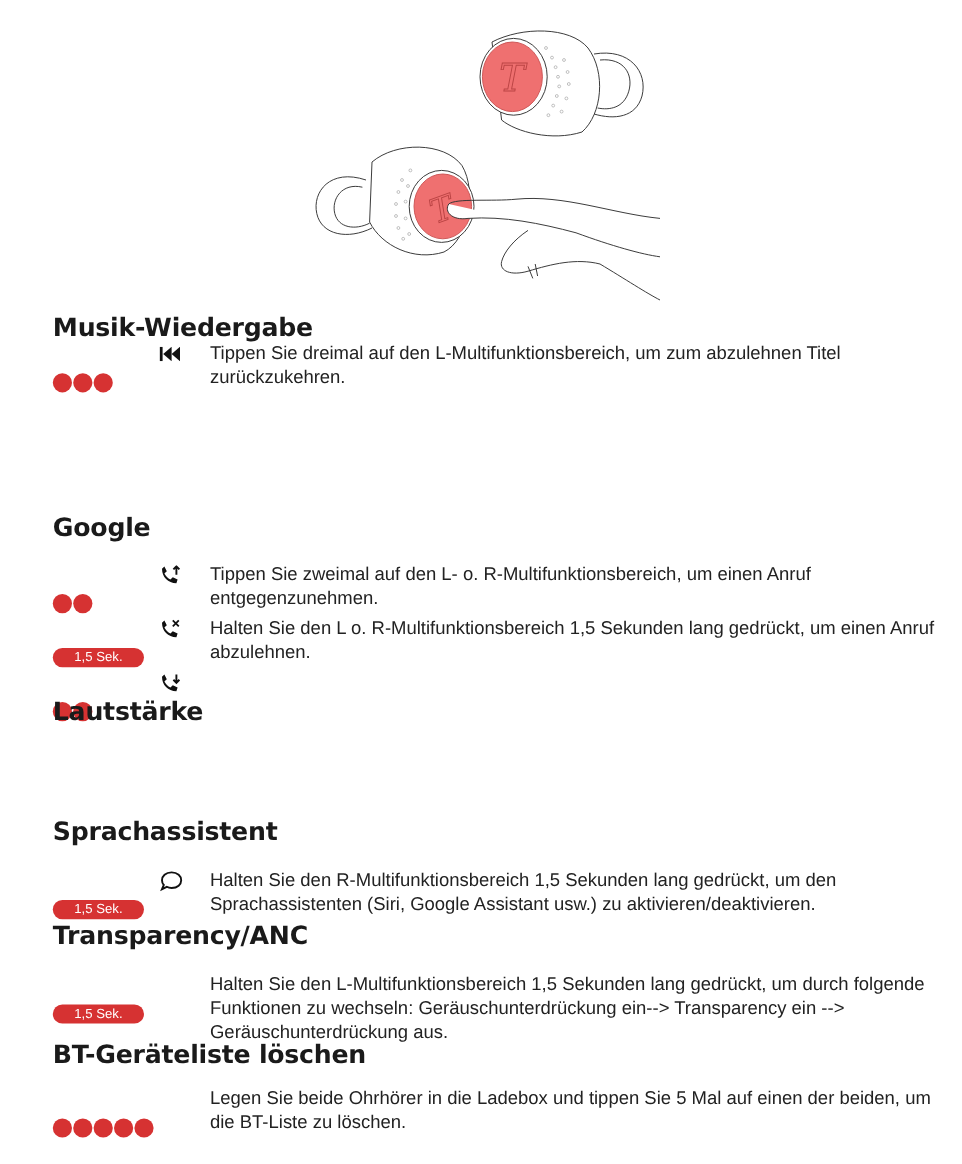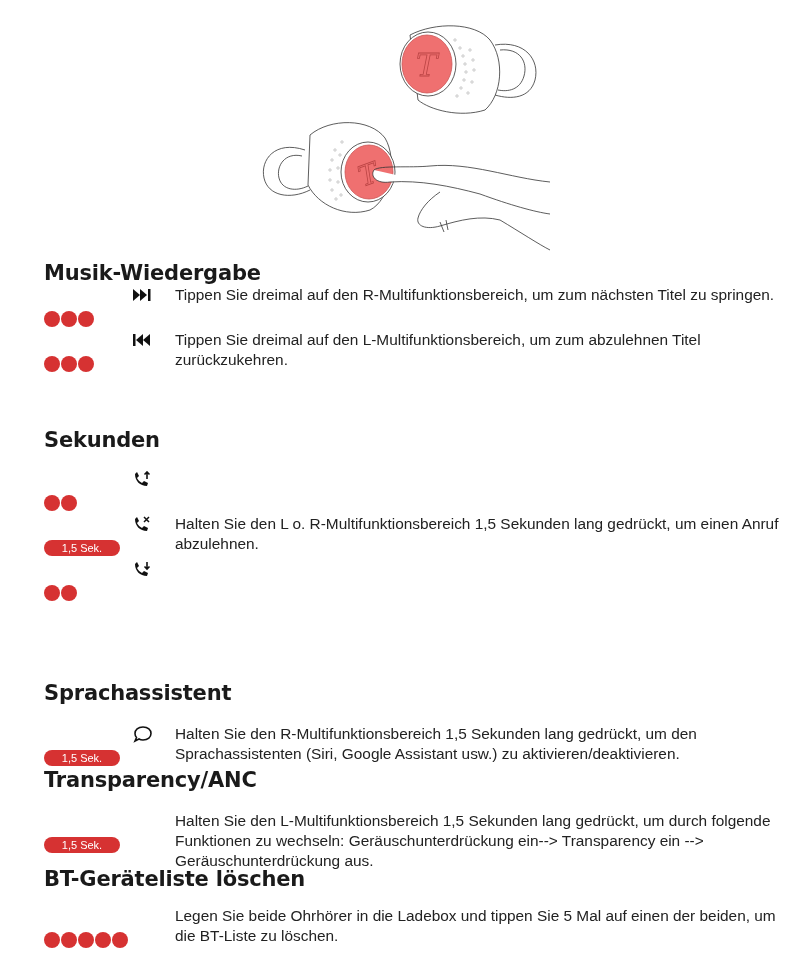--- a/index.html
+++ b/index.html
@@ -118,62 +118,46 @@
     <div class="section-title">Musik-Wiedergabe</div>
     <div class="row" style="margin-top:1px;">
       <div class="indicator">
           <span class="dot" style="background: rgb(214, 50, 50);"></span>
           <span class="dot" style="background: rgb(214, 50, 50);"></span>
           <span class="dot" style="background: rgb(214, 50, 50);"></span>
         </div>
       <div class="icon-cell">
           <span class="icon">
         <svg width="20" height="12" viewBox="0 0 20 12">
-              <polygon points="0,0 7,6 0,12" fill="#111"></polygon>
-              <polygon points="7,0 14,6 7,12" fill="#111"></polygon>
-              <rect x="15" y="0" width="2.5" height="12" fill="#111"></rect>
-            </svg>
-      </span>
-        </div>
-      <div class="desc">Tippen Sie dreimal auf den R-Multifunktionsbereich, um zum nächsten Titel zu springen.</div>
-    </div>
-    <div class="row" style="margin-top:1px;">
-      <div class="indicator">
-          <span class="dot" style="background: rgb(214, 50, 50);"></span>
-          <span class="dot" style="background: rgb(214, 50, 50);"></span>
-          <span class="dot" style="background: rgb(214, 50, 50);"></span>
-        </div>
-      <div class="icon-cell">
-          <span class="icon">
-        <svg width="20" height="12" viewBox="0 0 20 12">
               <rect x="0" y="0" width="2.5" height="12" fill="#111"></rect>
               <polygon points="10,0 3,6 10,12" fill="#111"></polygon>
               <polygon points="17,0 10,6 17,12" fill="#111"></polygon>
             </svg>
       </span>
         </div>
       <div class="desc">Tippen Sie dreimal auf den L-Multifunktionsbereich, um zum abzulehnen Titel zurückzukehren.</div>
     </div>
   </div>
 
   <div style="position:absolute; left:0; top:167px; width:740px;">
-    <div class="section-title">Sekunden</div>
+    <div class="section-title">Google</div>
     <div class="row" style="margin-top:18px;">
       <div class="indicator">
           <span class="dot" style="background: rgb(214, 50, 50);"></span>
           <span class="dot" style="background: rgb(214, 50, 50);"></span>
         </div>
       <div class="icon-cell">
           <span class="icon">
         <svg width="18" height="16" viewBox="0 0 18 16">
               <path d="M2 3 C2 10 7 15 14 15 L15 12 L11 10 L9 12 C7 11 5 9 4 7 L6 5 L4 1 Z" fill="#111"></path>
               <path d="M14 8 L14 1 M11.5 3.5 L14 1 L16.5 3.5" stroke="#111" stroke-width="1.6" fill="none"></path>
             </svg>
       </span>
         </div>
+      <div class="desc">Tippen Sie zweimal auf den L- o. R-Multifunktionsbereich, um einen Anruf entgegenzunehmen.</div>
     </div>
     <div class="row" style="margin-top:1px;">
       <div class="indicator">
           <span class="pill" style="background: rgb(214, 50, 50);">1,5 Sek.</span>
         </div>
       <div class="icon-cell">
           <span class="icon">
         <svg width="18" height="16" viewBox="0 0 18 16">
               <path d="M2 3 C2 10 7 15 14 15 L15 12 L11 10 L9 12 C7 11 5 9 4 7 L6 5 L4 1 Z" fill="#111"></path>
               <path d="M11 1 L16 6 M16 1 L11 6" stroke="#111" stroke-width="1.5"></path>
@@ -192,20 +176,21 @@
         <svg width="18" height="16" viewBox="0 0 18 16">
               <path d="M2 3 C2 10 7 15 14 15 L15 12 L11 10 L9 12 C7 11 5 9 4 7 L6 5 L4 1 Z" fill="#111"></path>
               <path d="M14 1 L14 8 M11.5 5.5 L14 8 L16.5 5.5" stroke="#111" stroke-width="1.6" fill="none"></path>
             </svg>
       </span>
         </div>
     </div>
   </div>
 
   <div style="position:absolute; left:0; top:320px; width:740px;">
+    <div class="section-title">Lautstärke</div>
   </div>
 
   <div style="position:absolute; left:0; top:420px; width:740px;">
     <div class="section-title">Sprachassistent</div>
     <div class="row" style="margin-top:20px;">
       <div class="indicator">
           <span class="pill" style="background: rgb(214, 50, 50);">1,5 Sek.</span>
         </div>
       <div class="icon-cell">
           <span class="icon">

